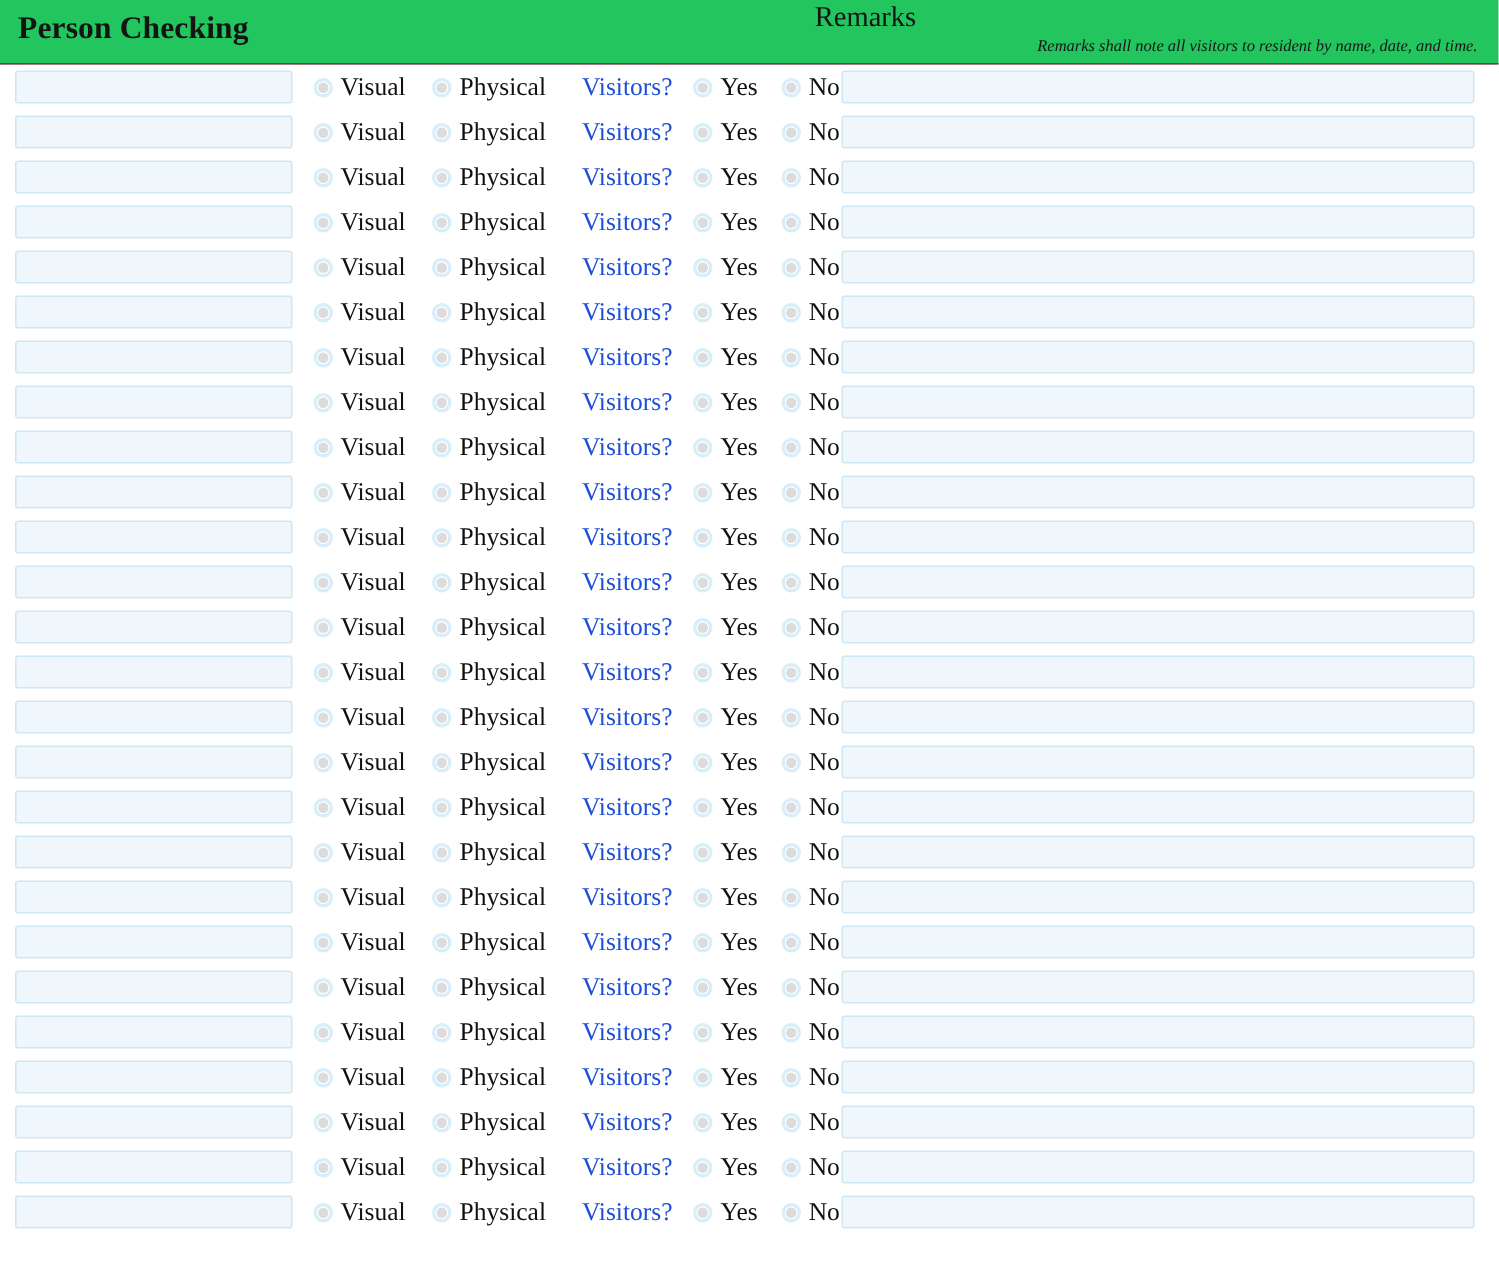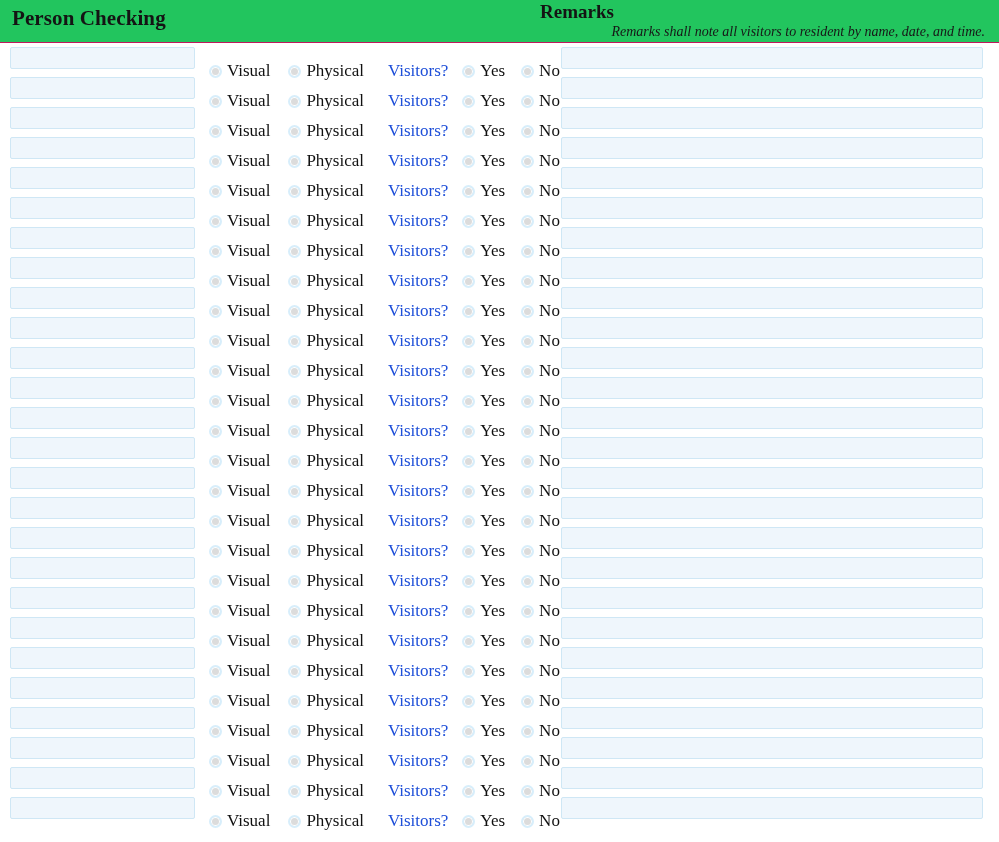--- a/index.html
+++ b/index.html
@@ -35,29 +35,29 @@
   .header-right {
     position: absolute;
     right: 14px;
     top: 1px;
     width: 620px;
     text-align: right;
   }
   .header-right-title {
     display: block;
     font-size: 19px;
-    font-weight: bold;
+    font-weight: normal;
     color: #141414;
     line-height: 22px;
     text-align: center;
     padding-right: 196px;
   }
   .header-right-sub {
     display: block;
-    font-size: 14px;
+    font-size: 11px;
     font-style: italic;
     color: #171717;
     line-height: 17px;
     text-align: right;
     white-space: nowrap;
   }
 
   
   .rows-area {
     position: relative;
@@ -86,21 +86,20 @@
   }
 
   .choices {
     position: absolute;
     left: 209px;
     top: 0;
     height: 30px;
     display: flex;
     align-items: center;
     white-space: nowrap;
-    margin-top: 13px;
   }
 
   .radio-group {
     display: inline-flex;
     align-items: center;
     white-space: nowrap;
   }
 
   .radio-dot {
     display: inline-block;

